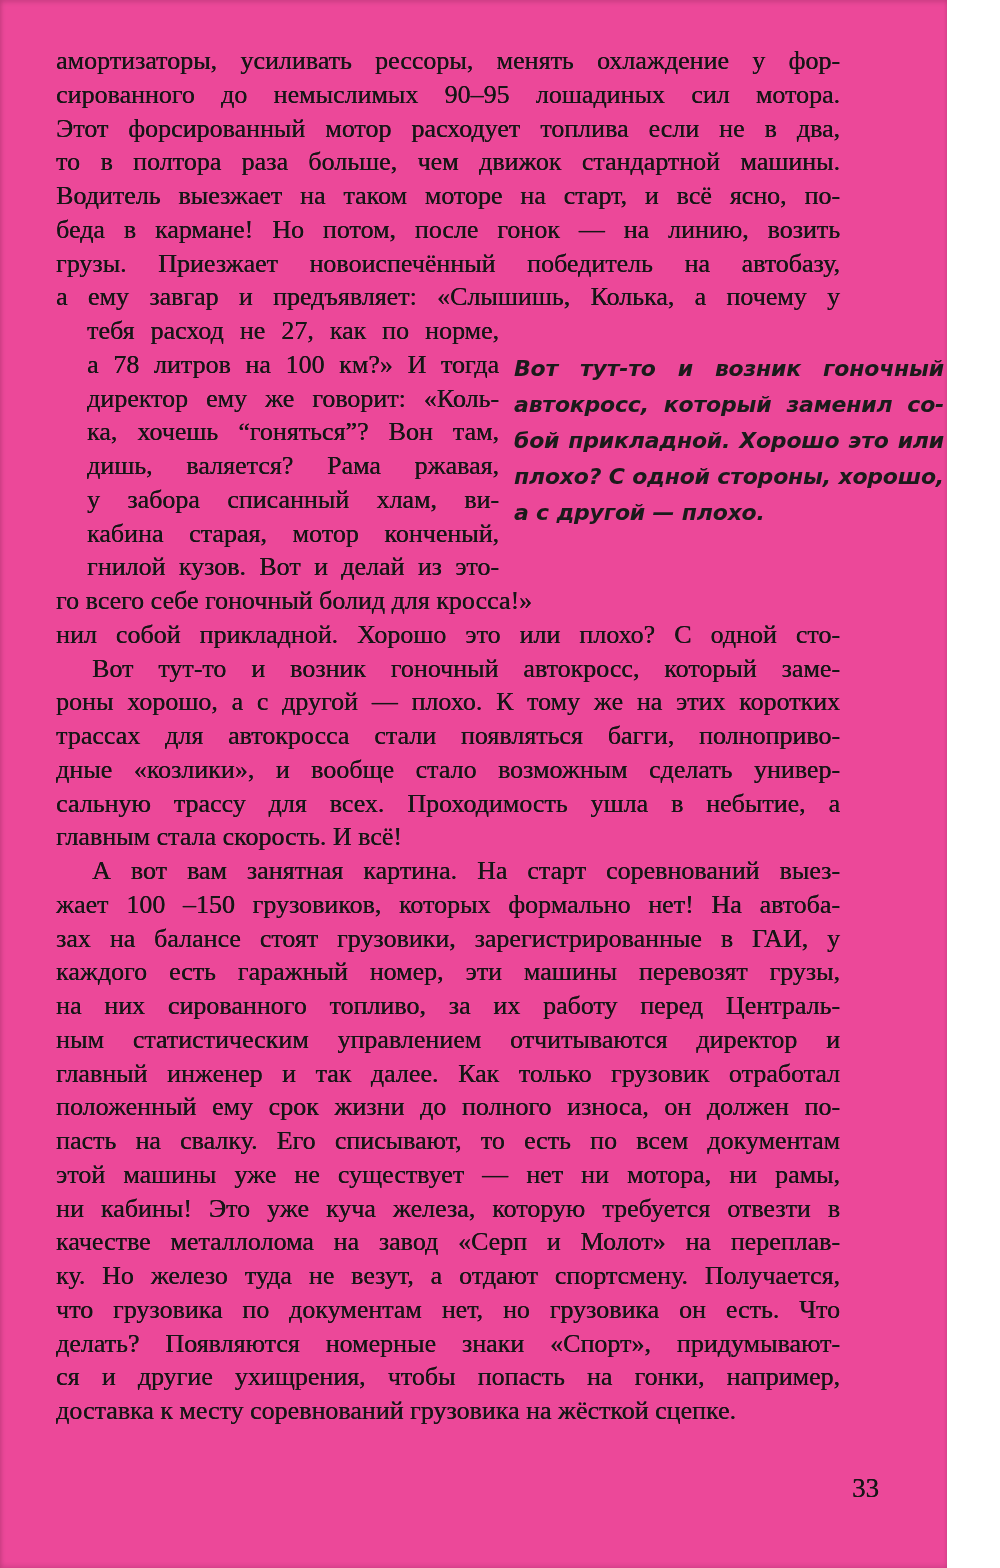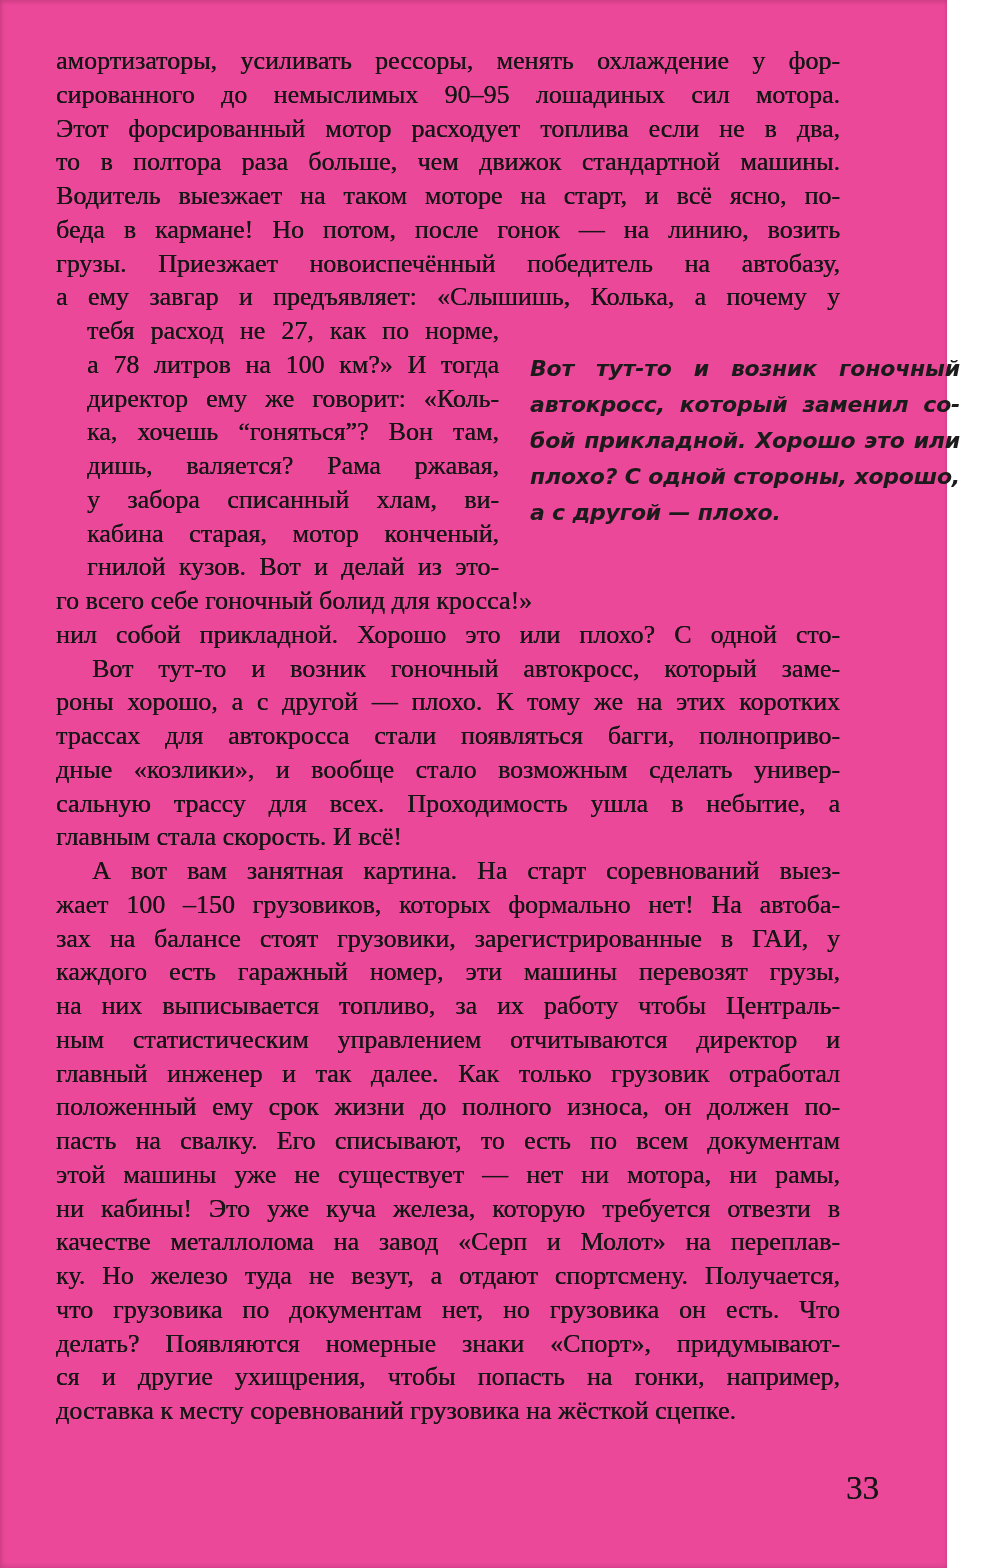--- a/index.html
+++ b/index.html
@@ -45,21 +45,20 @@
   }
   .line.last {
     text-align: left;
     text-align-last: left;
   }
   .inset-quote {
     position: absolute;
     left: 514px;
     top: 351px;
     width: 430px;
-    margin-left: 16px;
   }
   .qline {
     display: block;
     font-family: "DejaVu Sans", sans-serif;
     font-weight: bold;
     font-style: italic;
     font-size: 22px;
     line-height: 36px;
     height: 36px;
     letter-spacing: -0.2px;
@@ -68,21 +67,21 @@
     color: #1b1b1b;
   }
   .qline.last {
     text-align: right;
     text-align-last: left;
   }
   .page-number {
     position: absolute;
     top: 1471px;
     right: 68px;
-    font-size: 33px;
+    font-size: 27px;
     line-height: 34px;
     text-align: right;
     text-shadow: 0.3px 0 0 currentColor;
   }
 </style>
 </head>
 <body>
 
 <div class="page">
   <div class="body-text" id="body-text">
@@ -107,21 +106,21 @@
       <div class="line indent">Вот тут-то и возник гоночный автокросс, который заме-</div>
       <div class="line">роны хорошо, а с другой — плохо. К тому же на этих коротких</div>
       <div class="line">трассах для автокросса стали появляться багги, полноприво-</div>
       <div class="line">дные «козлики», и вообще стало возможным сделать универ-</div>
       <div class="line">сальную трассу для всех. Проходимость ушла в небытие, а</div>
       <div class="line last">главным стала скорость. И всё!</div>
       <div class="line indent">А вот вам занятная картина. На старт соревнований выез-</div>
       <div class="line">жает 100 –150 грузовиков, которых формально нет! На автоба-</div>
       <div class="line">зах на балансе стоят грузовики, зарегистрированные в ГАИ, у</div>
       <div class="line">каждого есть гаражный номер, эти машины перевозят грузы,</div>
-      <div class="line">на них выписывается топливо, за их работу чтобы Централь-</div>
+      <div class="line">на них сированного топливо, за их работу перед Централь-</div>
       <div class="line">ным статистическим управлением отчитываются директор и</div>
       <div class="line">главный инженер и так далее. Как только грузовик отработал</div>
       <div class="line">положенный ему срок жизни до полного износа, он должен по-</div>
       <div class="line">пасть на свалку. Его списывают, то есть по всем документам</div>
       <div class="line">этой машины уже не существует — нет ни мотора, ни рамы,</div>
       <div class="line">ни кабины! Это уже куча железа, которую требуется отвезти в</div>
       <div class="line">качестве металлолома на завод «Серп и Молот» на переплав-</div>
       <div class="line">ку. Но железо туда не везут, а отдают спортсмену. Получается,</div>
       <div class="line">что грузовика по документам нет, но грузовика он есть. Что</div>
       <div class="line">делать? Появляются номерные знаки «Спорт», придумывают-</div>

